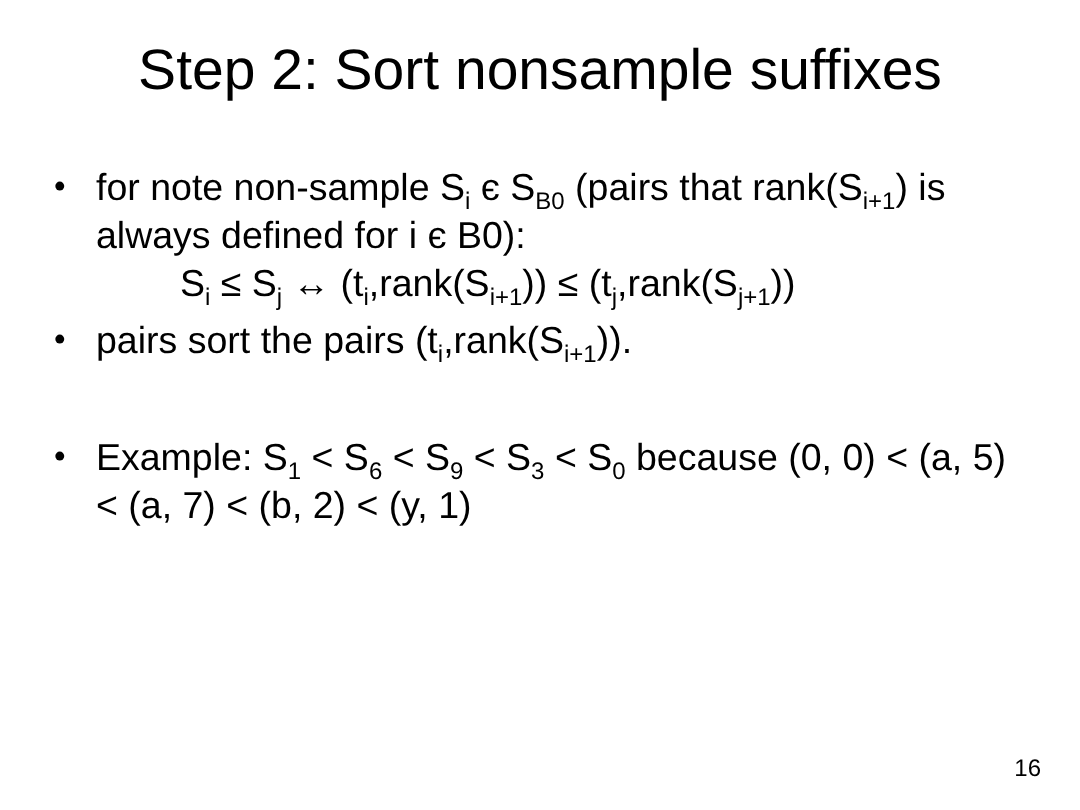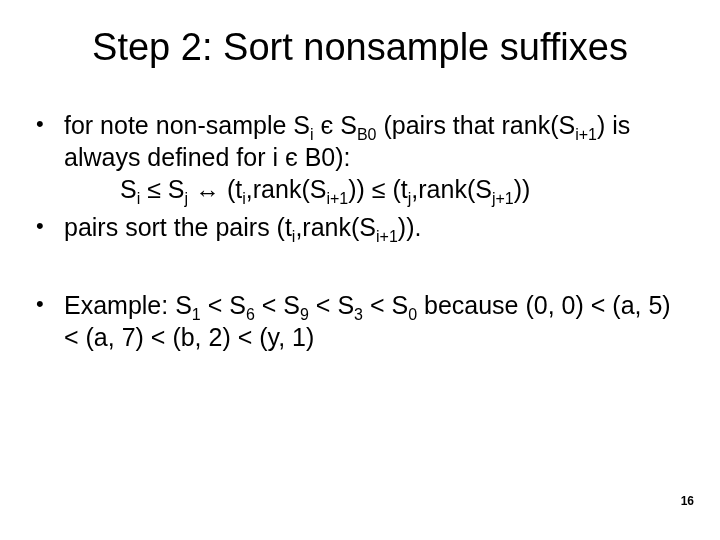--- a/index.html
+++ b/index.html
@@ -6,21 +6,21 @@
   html, body { width: 720px; height: 540px; background: #fff; font-family: Arial, Helvetica, sans-serif; color: #000; }
   .slide { width: 720px; height: 540px; position: relative; padding: 26px 36px 20px 36px; }
   .title { font-size: 38px; text-align: center; margin-bottom: 40px; font-weight: 400; }
   .content { font-size: 25px; line-height: 1.28; }
   .bullet { display: flex; margin-bottom: 6px; }
   .bullet .dot { width: 28px; flex: 0 0 28px; font-size: 22px; line-height: 1.4; }
   .bullet .txt { flex: 1; }
   .gap { height: 40px; }
   sub { font-size: 0.64em; vertical-align: sub; line-height: 0; }
   .indent { padding-left: 56px; display: block; }
-  .pagenum { position: absolute; right: 26px; bottom: 32px; font-size: 12px; font-weight: bold; }
+  .pagenum { position: absolute; right: 26px; bottom: 18px; font-size: 16px; }
 </style>
 </head>
 <body>
 
 <div class="slide">
   <h1 class="title">Step 2: Sort nonsample suffixes</h1>
 
   <div class="content">
 
     <div class="bullet">

